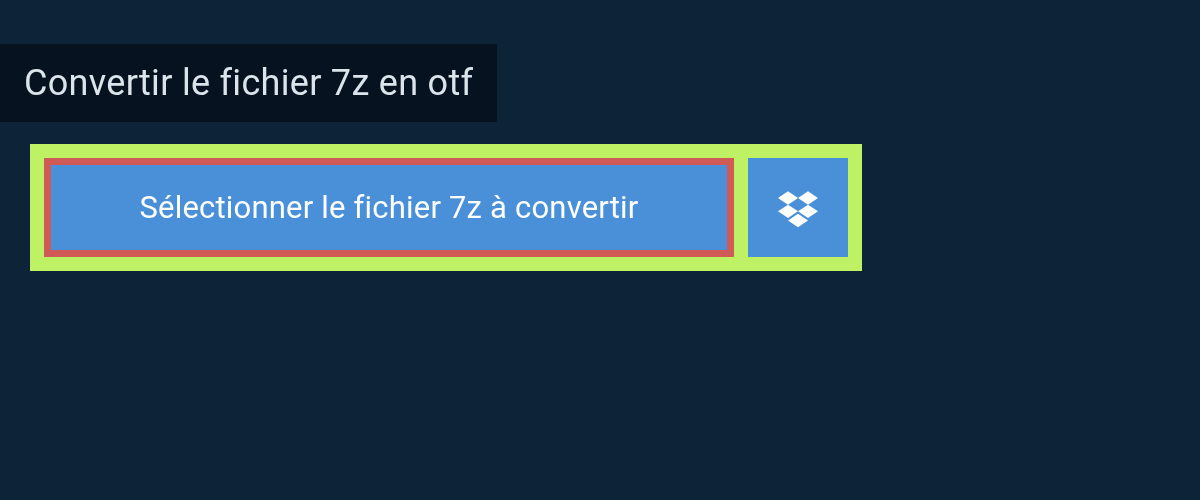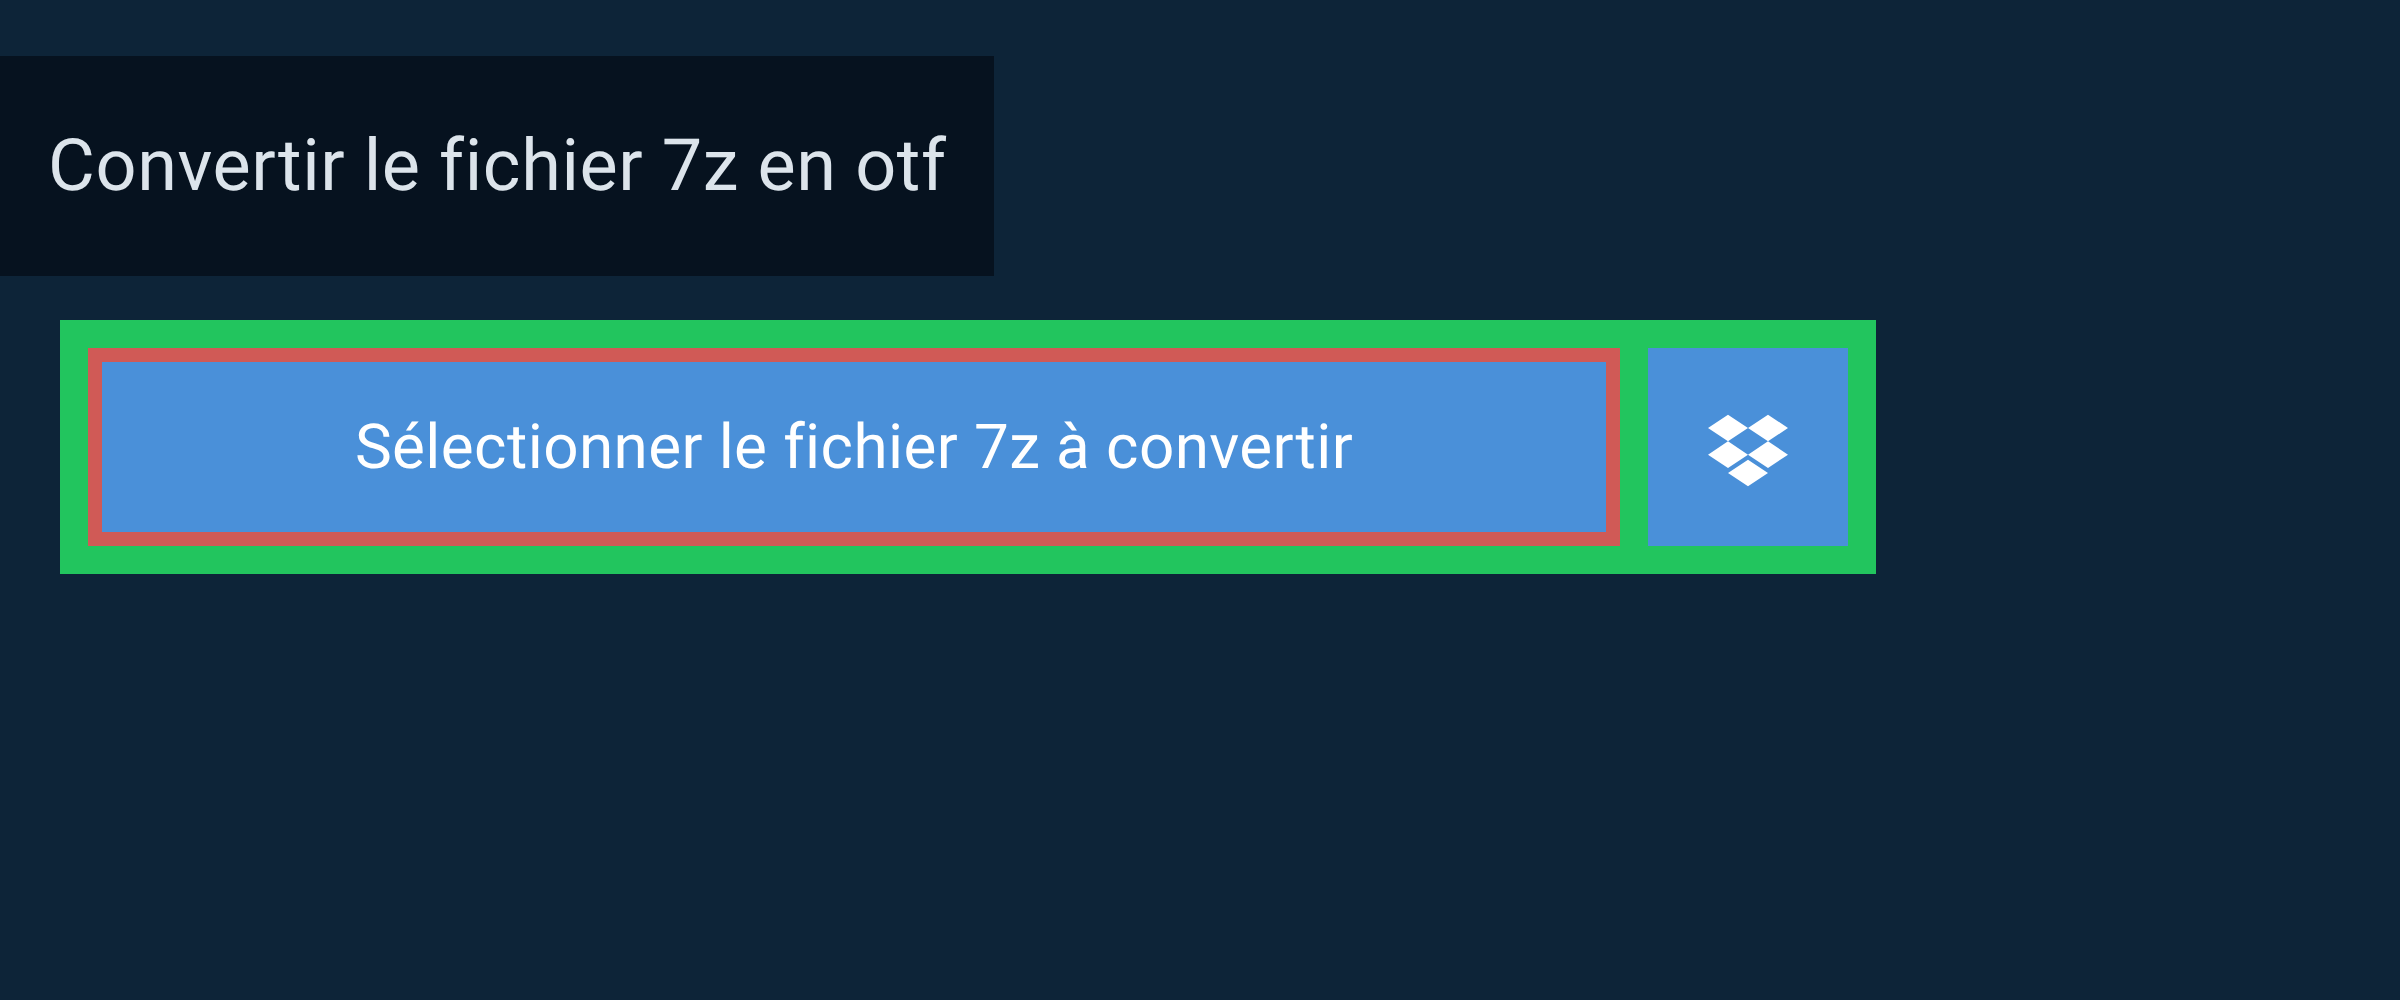--- a/index.html
+++ b/index.html
@@ -11,39 +11,39 @@
     body {
       background-color: #0d2438;
       font-family: -apple-system, BlinkMacSystemFont, "Segoe UI", Roboto, Helvetica, Arial, sans-serif;
       width: 1200px;
       height: 500px;
       overflow: hidden;
     }
     
     .header-bar {
       background-color: #06121f;
-      padding: 34px 24px;
+      padding: 18px 24px;
       display: inline-block;
-      margin-top: 28px;
+      margin-top: 44px;
     }
     
     .header-title {
       color: #dce4eb;
       font-size: 36px;
       font-weight: 400;
       letter-spacing: 0.3px;
     }
     
     .upload-panel {
-      background-color: #22c55e;
+      background-color: #bef264;
       margin: 22px 30px 0 30px;
       padding: 14px;
       display: flex;
       gap: 14px;
-      width: 908px;
+      width: 832px;
     }
     
     .select-file-button {
       background-color: #4a90d9;
       border: 7px solid #d05a56;
       color: #ffffff;
       font-size: 31px;
       font-weight: 400;
       padding: 24px 40px;
       cursor: pointer;

